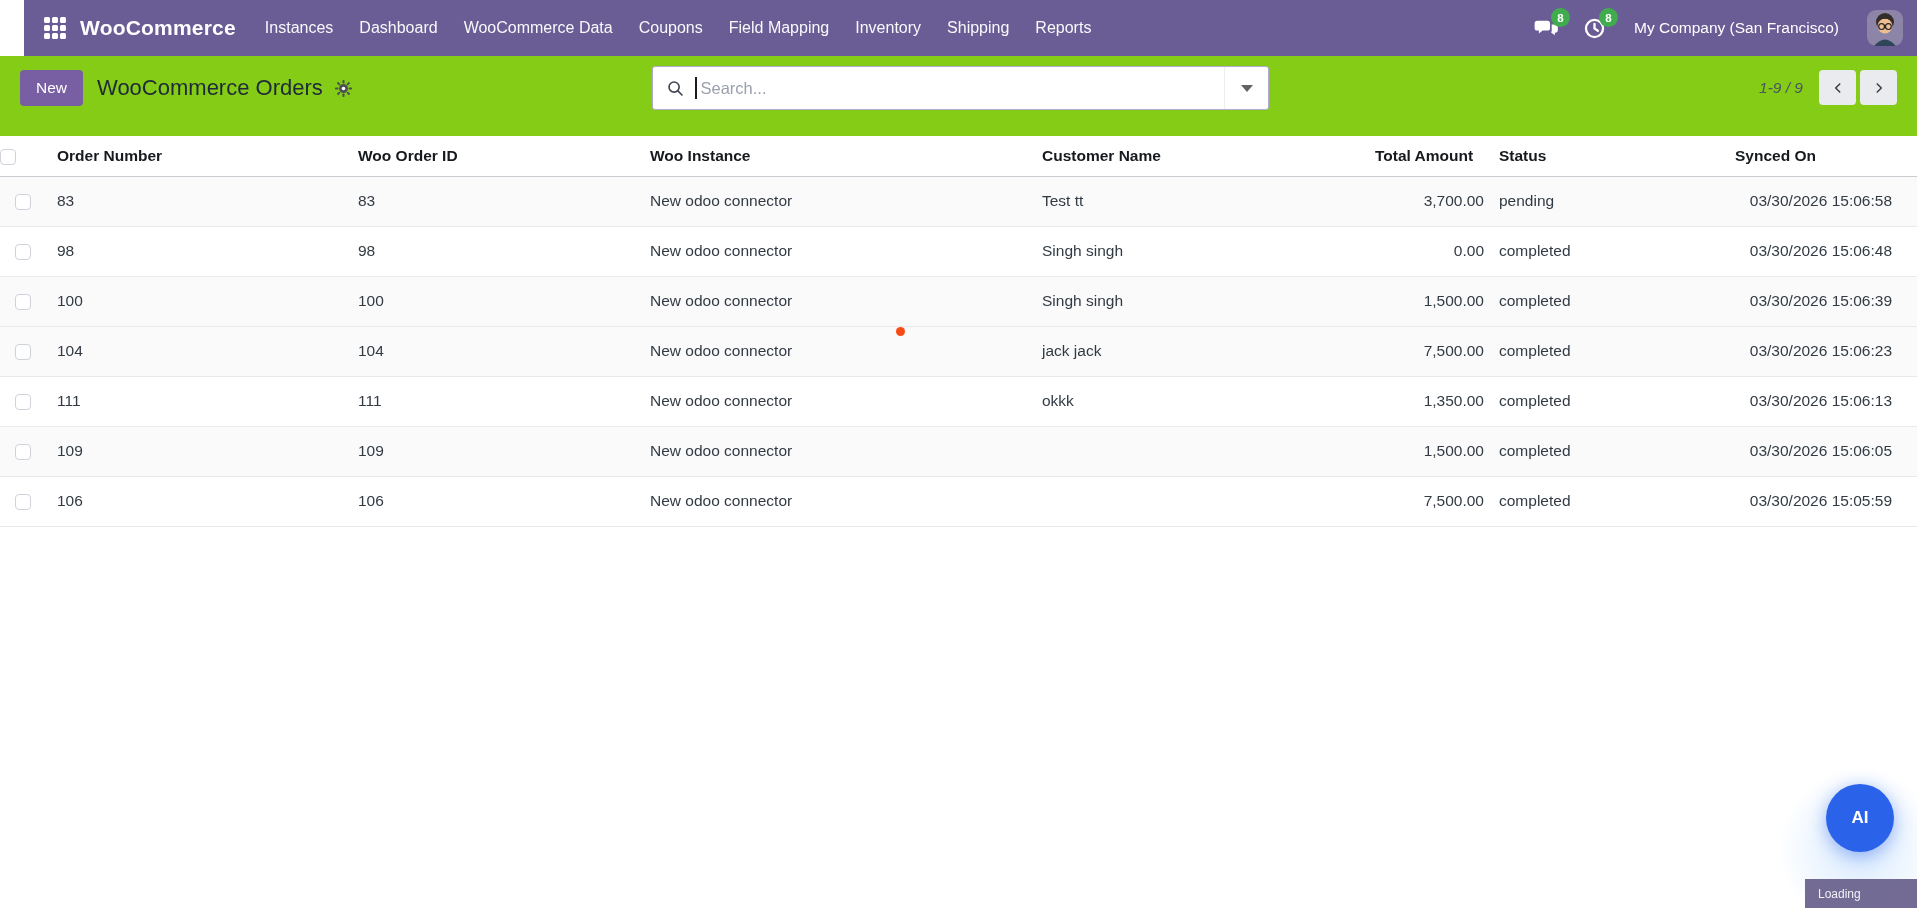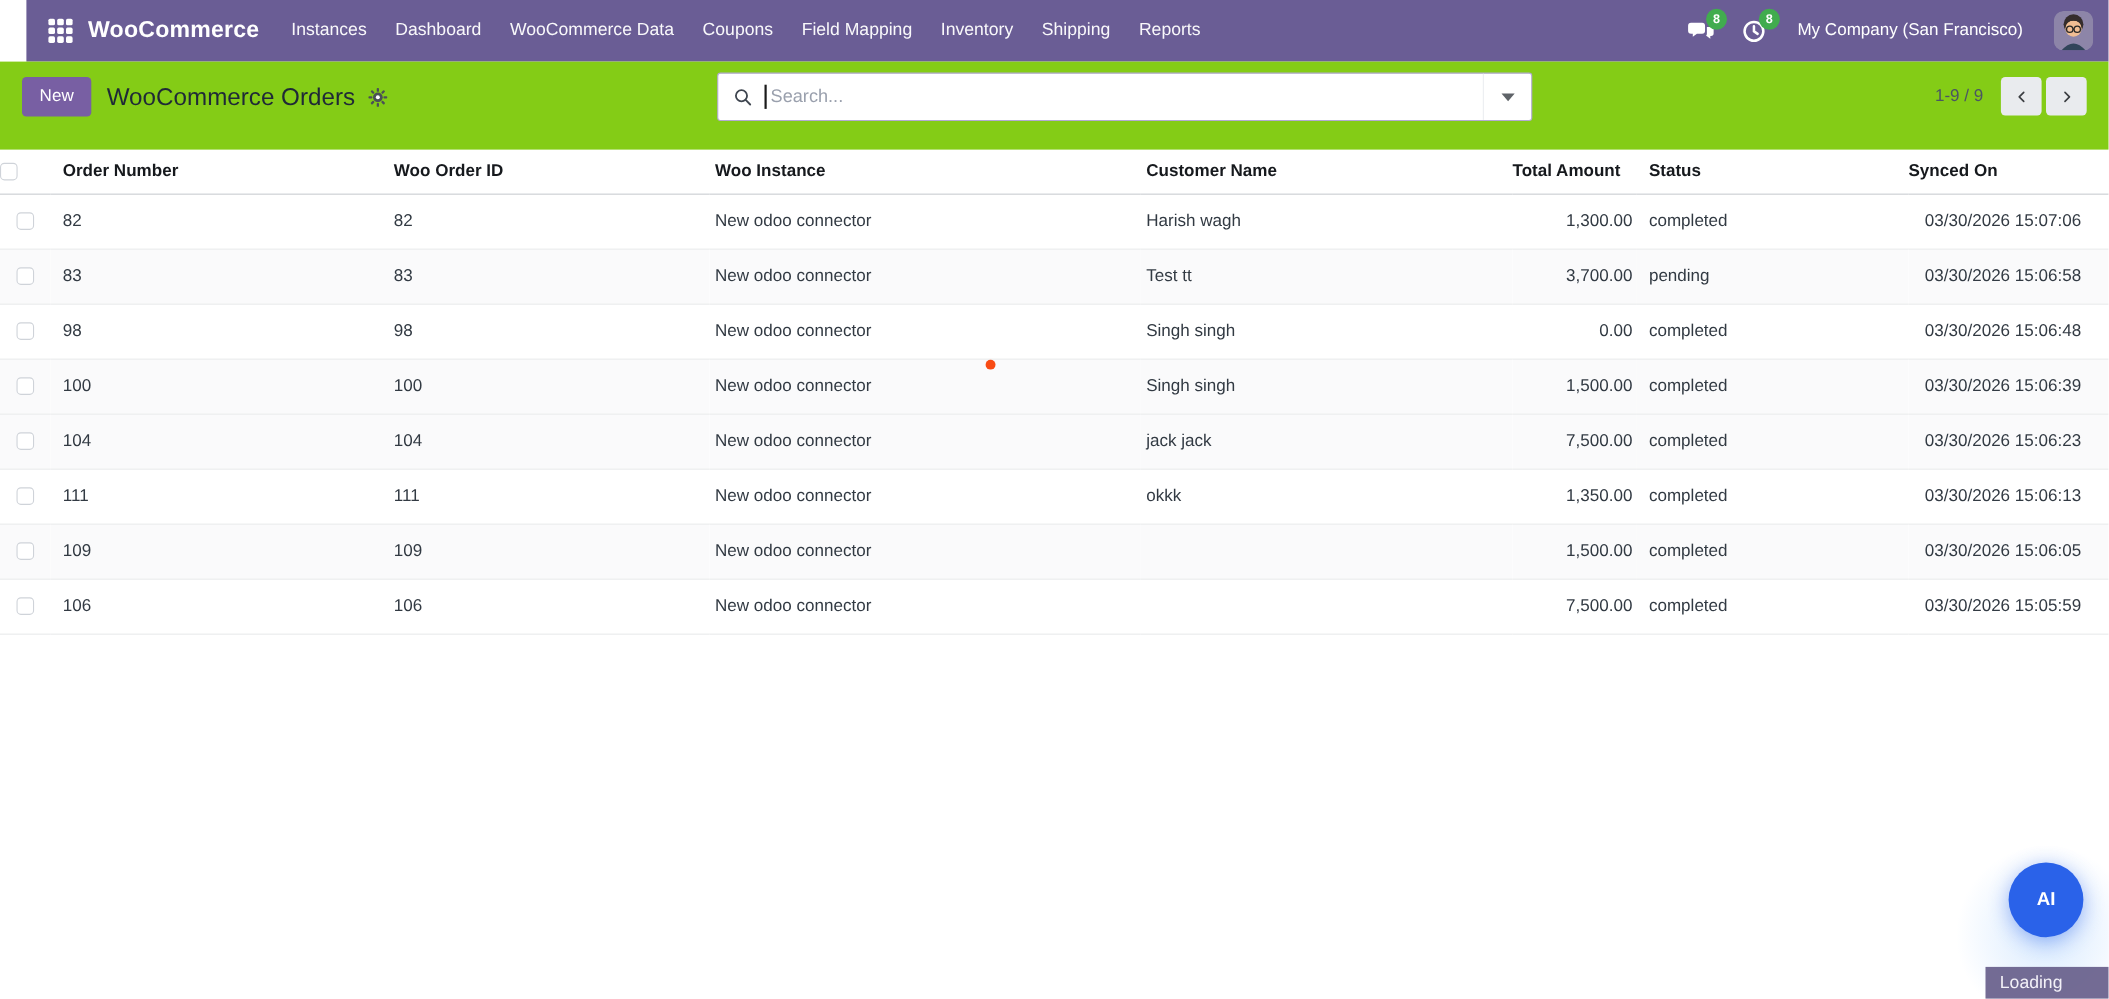--- a/index.html
+++ b/index.html
@@ -42,38 +42,38 @@
   .cp-left { position: absolute; left: 20px; top: 10px; display: flex; align-items: center; height: 44px; }
   .btn-new {
     background: #785fa3; color: #fff; border: none; border-radius: 4px;
     font-size: 15.5px; font-weight: 500; padding: 9px 16px; cursor: pointer;
     font-family: "Liberation Sans", sans-serif;
   }
   .page-title { font-size: 22px; color: #1f2937; margin-left: 14px; font-weight: 400; }
   .gear-btn { margin-left: 11px; cursor: pointer; display: flex; align-items: center; }
 
   .search-wrap {
-    position: absolute; left: 652px; top: 10px; width: 741px; height: 44px;
+    position: absolute; left: 652px; top: 10px; width: 617px; height: 44px;
     border: 1px solid #b3a9d4; border-radius: 3px; background: #fff;
     display: flex; align-items: center;
   }
   .search-icon-box { padding: 0 10px 0 13px; display: flex; align-items: center; }
   .search-caret { width: 1.5px; height: 22px; background: #1b1b1b; }
   .search-input {
     flex: 1; border: none; outline: none; font-size: 16.5px; padding-left: 4px;
     color: #333; background: transparent; font-family: "Liberation Sans", sans-serif;
   }
   .search-input::placeholder { color: #9aa0ad; }
   .search-toggle {
     width: 44px; height: 100%; display: flex; align-items: center; justify-content: center;
     cursor: pointer; border-left: 1px solid #eceef1;
   }
   .tri-down { width: 0; height: 0; border-left: 6px solid transparent; border-right: 6px solid transparent; border-top: 7px solid #5f6368; }
 
-  .cp-right { position: absolute; right: 20px; top: 14px; display: flex; align-items: center; }
+  .cp-right { position: absolute; right: 20px; top: 14px; display: flex; align-items: center; font-style: italic; }
   .pager-text { font-size: 15.5px; color: #4b5563; margin-right: 16px; }
   .pager-btn {
     width: 37px; height: 35px; background: #e9ebee; border: none; border-radius: 4px;
     display: flex; align-items: center; justify-content: center; cursor: pointer;
   }
   .pager-btn + .pager-btn { margin-left: 4px; }
 
   
   table.orders { width: 1917px; border-collapse: collapse; table-layout: fixed; }
   .orders th {
@@ -110,21 +110,21 @@
   }
   .ai-button {
     position: absolute; left: 1826px; top: 784px; width: 68px; height: 68px; border-radius: 50%;
     background: #2a62e9; color: #fff; font-size: 17px; font-weight: 700;
     display: flex; align-items: center; justify-content: center; cursor: pointer;
     box-shadow: 0 4px 18px rgba(42,98,233,.45); border: none;
     font-family: "Liberation Sans", sans-serif;
   }
   .loading-toast {
     position: absolute; right: 0; bottom: 0; width: 112px; height: 29px;
-    background: rgba(104,96,140,.93); color: #f3f1f8; font-size: 16px;
+    background: rgba(104,96,140,.93); color: #f3f1f8; font-size: 12px;
     display: flex; align-items: center; padding-left: 13px;
   }
 </style>
 </head>
 <body>
 
 <nav class="navbar">
   <div class="apps-grid">
     <span></span>
       <span></span>
@@ -249,30 +249,20 @@
       <th class="pad-order">Order Number</th>
       <th class="pad-wooid">Woo Order ID</th>
       <th class="pad-inst">Woo Instance</th>
       <th class="pad-cust">Customer Name</th>
       <th class="num">Total Amount</th>
       <th class="pad-status">Status</th>
       <th class="synced">Synced On</th>
     </tr>
   </thead>
   <tbody>
-      <tr>
-        <td class="cell-check"><span class="checkbox"></span></td>
-        <td class="pad-order">82</td>
-        <td class="pad-wooid">82</td>
-        <td class="pad-inst">New odoo connector</td>
-        <td class="pad-cust">Harish wagh</td>
-        <td class="num">1,300.00</td>
-        <td class="pad-status">completed</td>
-        <td class="synced">03/30/2026 15:07:06</td>
-      </tr>
       <tr class="alt">
         <td class="cell-check"><span class="checkbox"></span></td>
         <td class="pad-order">83</td>
         <td class="pad-wooid">83</td>
         <td class="pad-inst">New odoo connector</td>
         <td class="pad-cust">Test tt</td>
         <td class="num">3,700.00</td>
         <td class="pad-status">pending</td>
         <td class="synced">03/30/2026 15:06:58</td>
       </tr>

